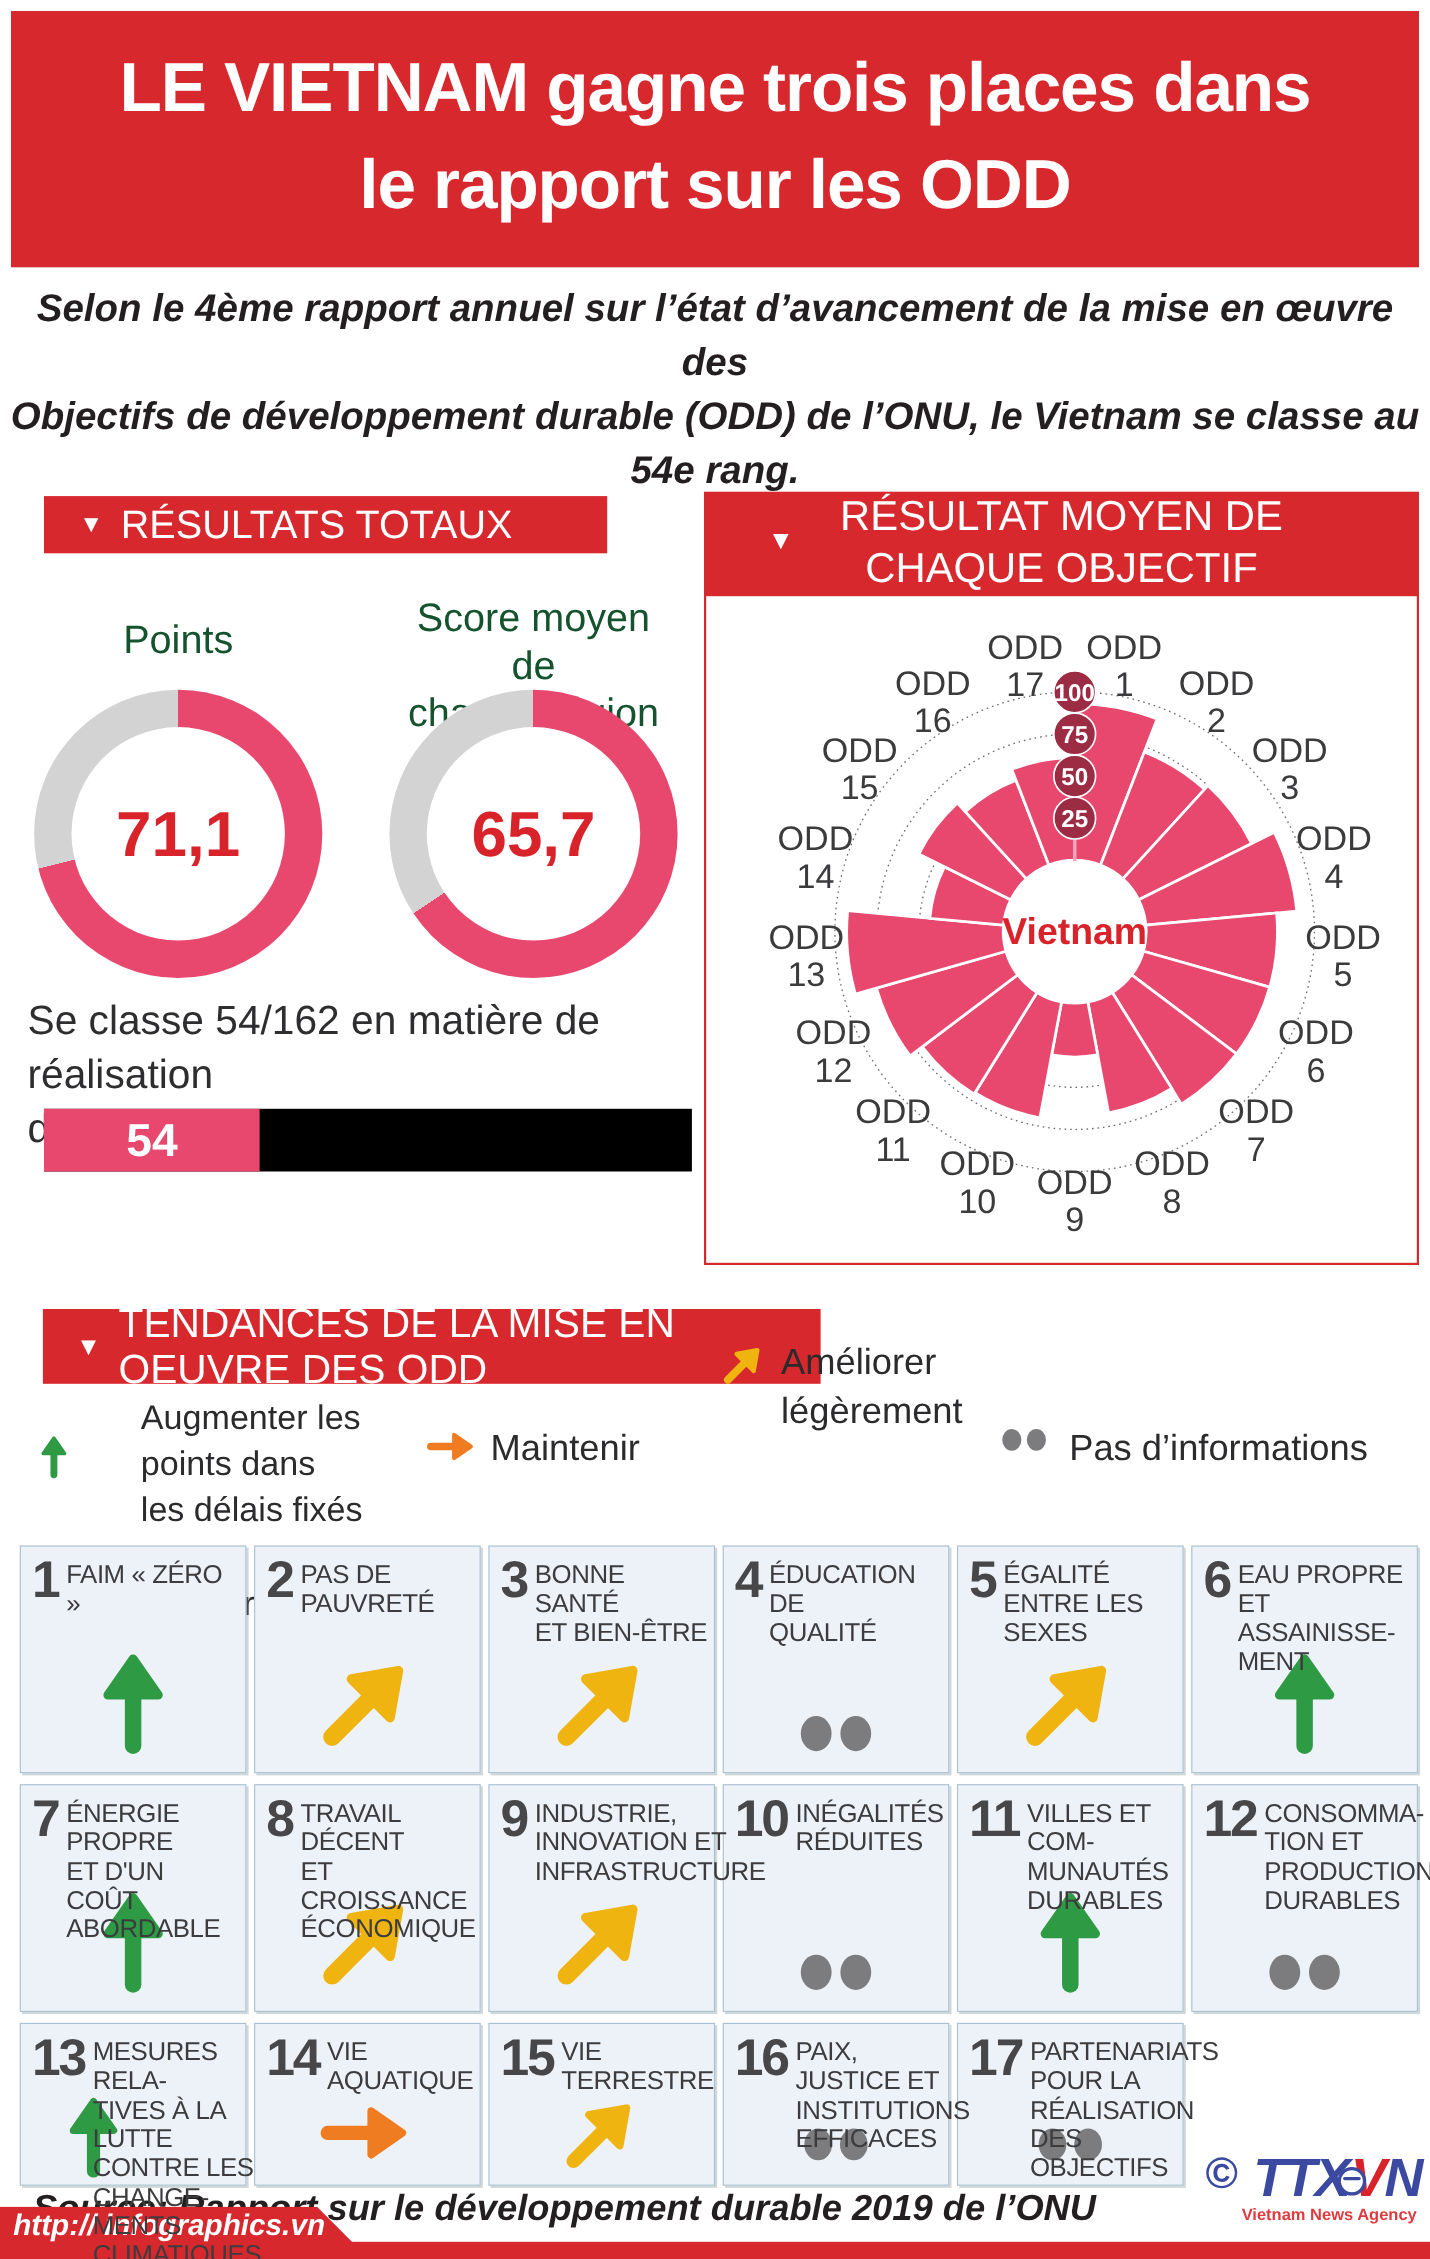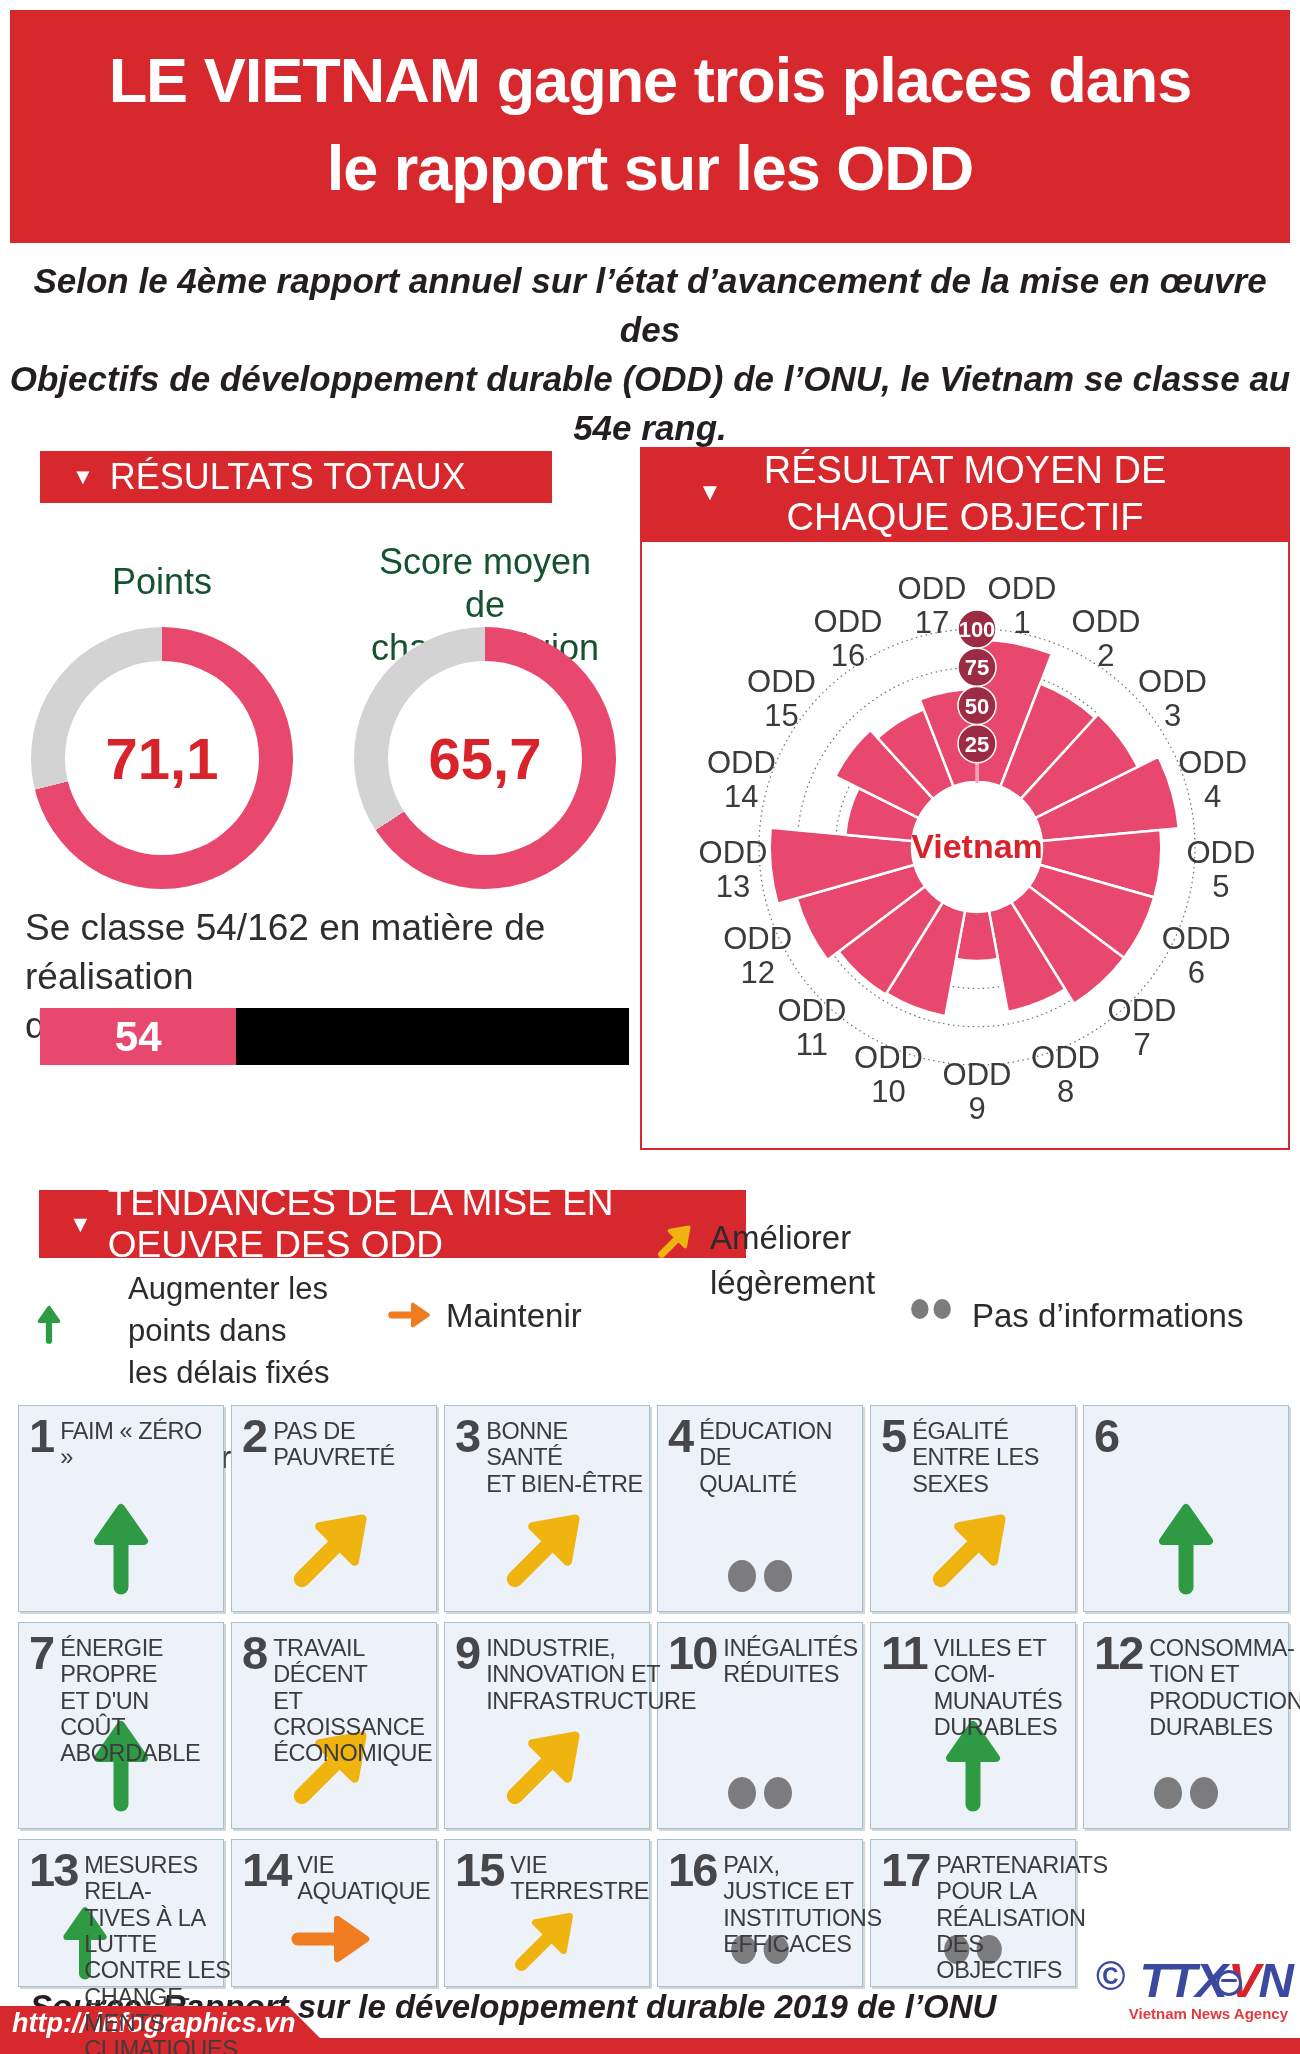--- a/index.html
+++ b/index.html
@@ -292,20 +292,23 @@
             <g transform="rotate(45 50 50)">
               <path d="M50 92 V38" stroke="#f0b411" stroke-width="15" stroke-linecap="round"></path>
               <path d="M27 46 L50 13 L73 46 Z" fill="#f0b411" stroke="#f0b411" stroke-width="8" stroke-linejoin="round"></path>
             </g>
           </svg>
         </div>
       </div>
       <div class="goal g6">
         <div class="goal-head">
           <span class="goal-num">6</span>
+          <span class="goal-label">EAU PROPRE ET
+ASSAINISSE-
+MENT</span>
         </div>
         <div class="goal-trend">
           <svg viewBox="0 0 100 100" width="100" height="112">
             <g transform="rotate(0 50 50)">
               <path d="M50 92 V38" stroke="#2e9b44" stroke-width="15" stroke-linecap="round"></path>
               <path d="M27 46 L50 13 L73 46 Z" fill="#2e9b44" stroke="#2e9b44" stroke-width="8" stroke-linejoin="round"></path>
             </g>
           </svg>
         </div>
       </div>

